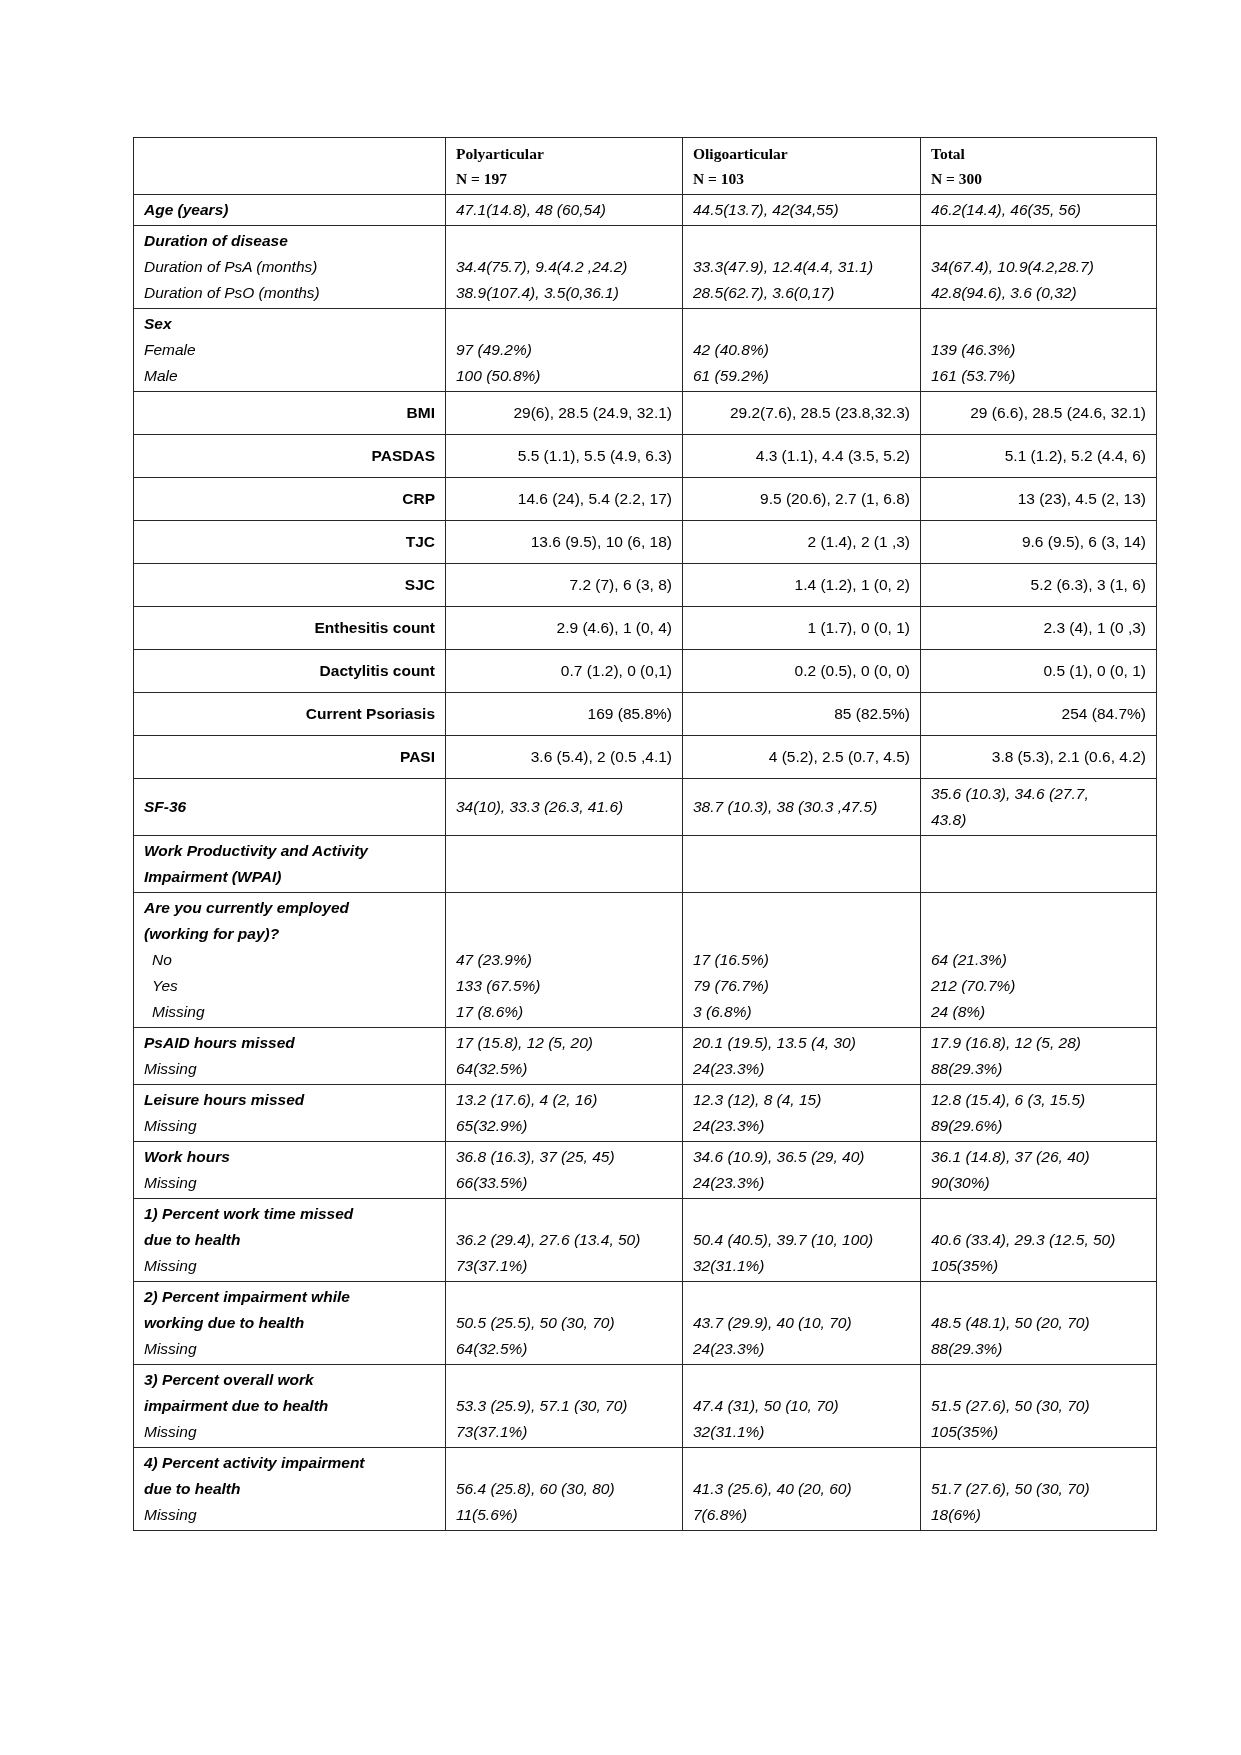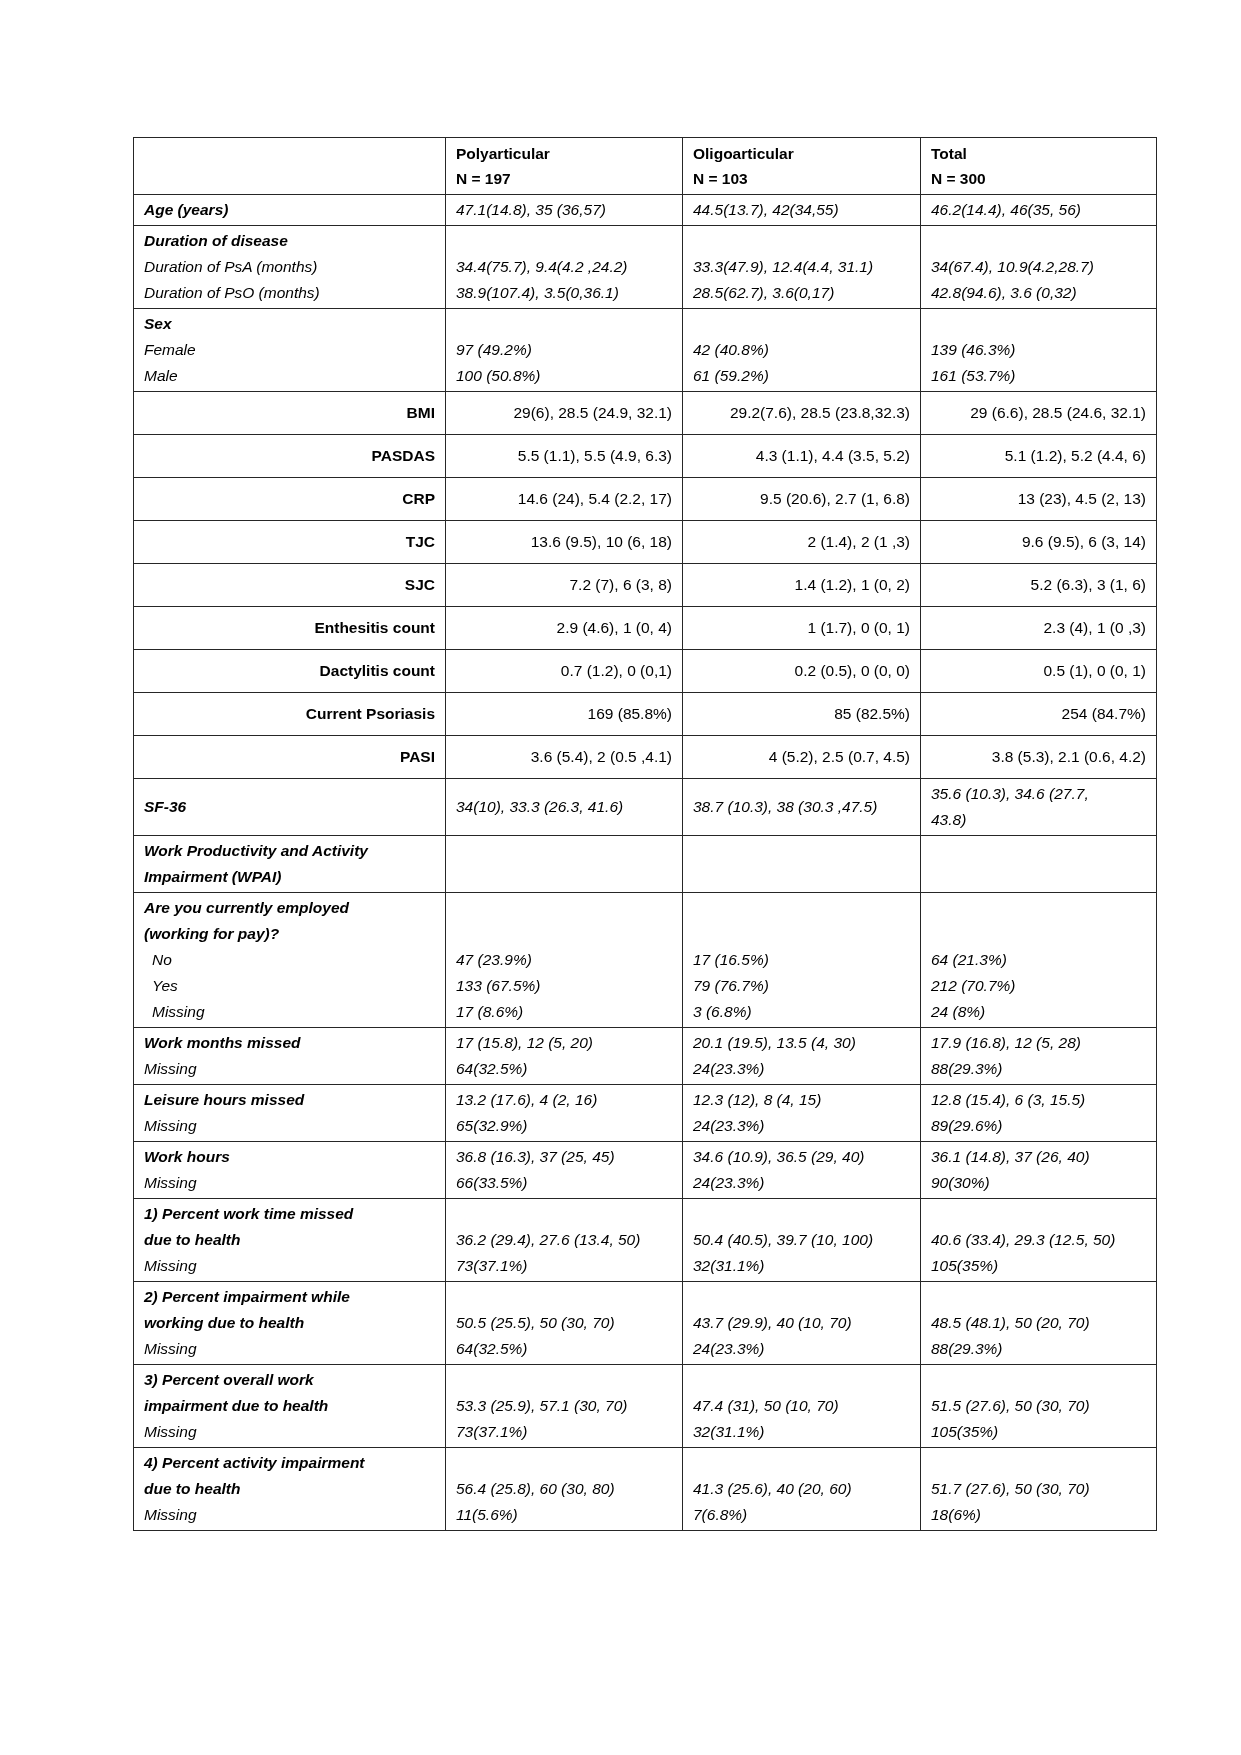--- a/index.html
+++ b/index.html
@@ -14,21 +14,21 @@
     border-collapse:collapse;table-layout:fixed;font-size:15.5px;
   }
   table.summary th, table.summary td{
     border:1.5px solid #262626;
     padding:2px 10px;
     vertical-align:middle;
     overflow:hidden;
   }
   table.summary th{
     text-align:left;font-weight:700;vertical-align:top;
-    padding-top:3px;padding-bottom:3px;
+    padding-top:3px;padding-bottom:3px;font-family:Liberation Serif, serif;
   }
   .hline{line-height:25px;min-height:25px;}
   .line{line-height:26px;min-height:26px;}
   .bold{font-weight:700;}
   .ind{padding-left:8px;}
   tr.valign-middle td{vertical-align:middle;}
   tr.valign-bottom td{vertical-align:bottom;}
   tr.valign-top td{vertical-align:top;}
   tr.pad-tall td{padding-top:8px;padding-bottom:8px;text-align:right;}
   tr.pad-slim td{padding-top:2px;padding-bottom:2px;font-style:italic;}
@@ -63,21 +63,21 @@
           <div class="hline">N = 300</div>
         </th>
       </tr>
     </thead>
     <tbody>
         <tr class="valign-middle pad-slim">
           <td>
             <div class="line bold">Age (years)</div>
           </td>
           <td>
-            <div class="line">47.1(14.8), 35 (36,57)</div>
+            <div class="line">47.1(14.8), 48 (60,54)</div>
           </td>
           <td>
             <div class="line">44.5(13.7), 42(34,55)</div>
           </td>
           <td>
             <div class="line">46.2(14.4), 46(35, 56)</div>
           </td>
         </tr>
         <tr class="valign-bottom pad-slim">
           <td>
@@ -286,21 +286,21 @@
             <div class="line">3 (6.8%)</div>
           </td>
           <td>
             <div class="line">64 (21.3%)</div>
             <div class="line">212 (70.7%)</div>
             <div class="line">24 (8%)</div>
           </td>
         </tr>
         <tr class="valign-top pad-slim">
           <td>
-            <div class="line bold">Work months missed</div>
+            <div class="line bold">PsAID hours missed</div>
             <div class="line">Missing</div>
           </td>
           <td>
             <div class="line">17 (15.8), 12 (5, 20)</div>
             <div class="line">64(32.5%)</div>
           </td>
           <td>
             <div class="line">20.1 (19.5), 13.5 (4, 30)</div>
             <div class="line">24(23.3%)</div>
           </td>

